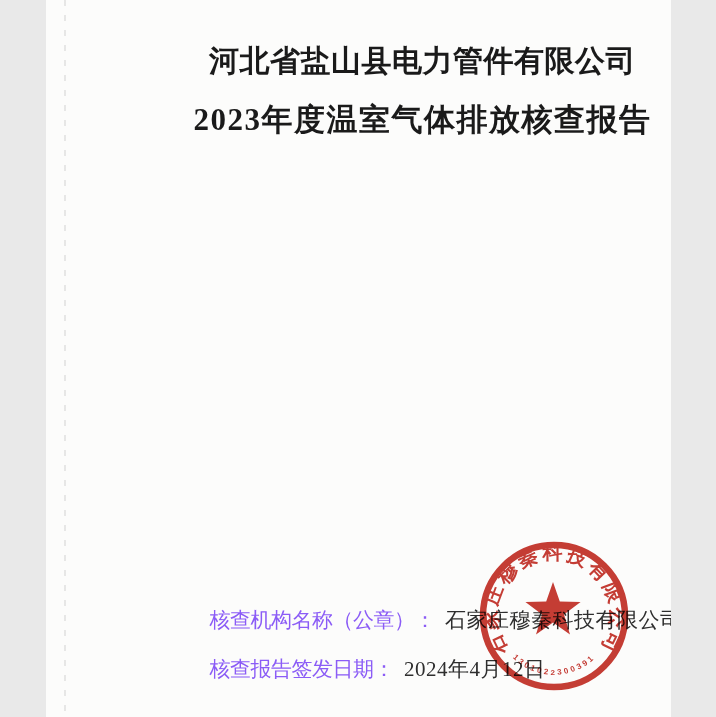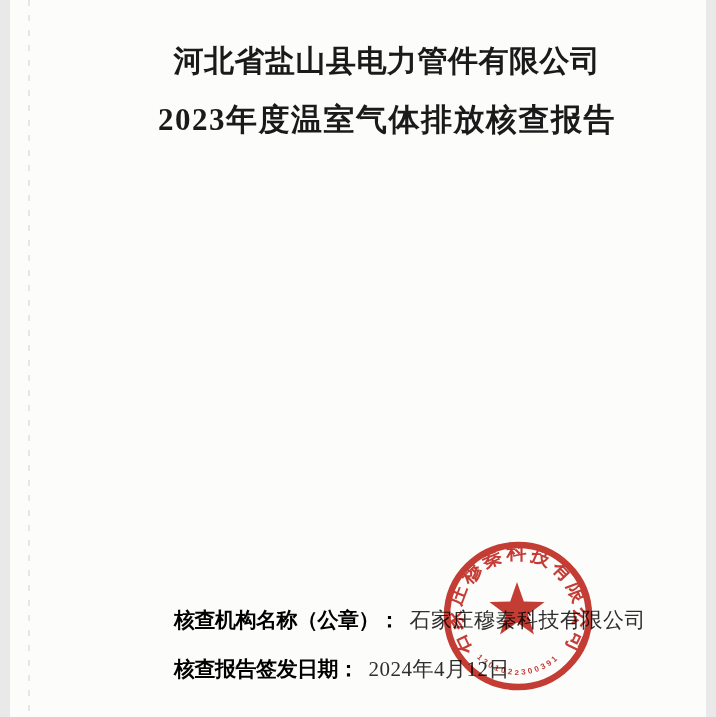--- a/index.html
+++ b/index.html
@@ -1,18 +1,18 @@
 <!DOCTYPE html>
 <html><head>
 <meta charset="utf-8">
 <style>
   html,body{margin:0;padding:0;background:#e9e9e9;}
   .page{
     position:relative;
-    width:696px;height:717px;
+    width:625px;height:717px;
     margin:0 auto;
     background:#fcfcfb;
     overflow:hidden;
     font-family:"Liberation Serif","DejaVu Serif",serif;
     color:#1a1a1a;
   }
   
   .scan-edge{
     position:absolute;left:18px;top:0;width:2px;height:100%;
     background:repeating-linear-gradient(to bottom,
@@ -25,21 +25,21 @@
     font-weight:700;white-space:nowrap;
   }
   .title.line1{top:40px;font-size:30px;line-height:42px;letter-spacing:0.5px;}
   .title.line2{top:99px;font-size:31px;line-height:42px;letter-spacing:1.5px;}
   .field{
     position:absolute;left:164px;white-space:nowrap;
     font-size:21px;line-height:31px;
   }
   .field.field1{top:605px;}
   .field.field2{top:654px;}
-  .flabel{font-weight:700;letter-spacing:-0.5px;color:#000000;}
+  .flabel{font-weight:400;letter-spacing:-0.5px;color:#8b5cf6;}
   .fvalue{font-weight:400;color:#2e2e2e;letter-spacing:0.5px;margin-left:10px;}
   
   .seal{
     position:absolute;left:433px;top:541px;width:150px;height:150px;
     mix-blend-mode:multiply;opacity:.9;
     pointer-events:none;
   }
   .seal-ring{fill:none;stroke:#c1271f;stroke-width:6.5;}
   .seal-company{
     fill:#c1271f;font-family:"Liberation Serif","DejaVu Serif",serif;

